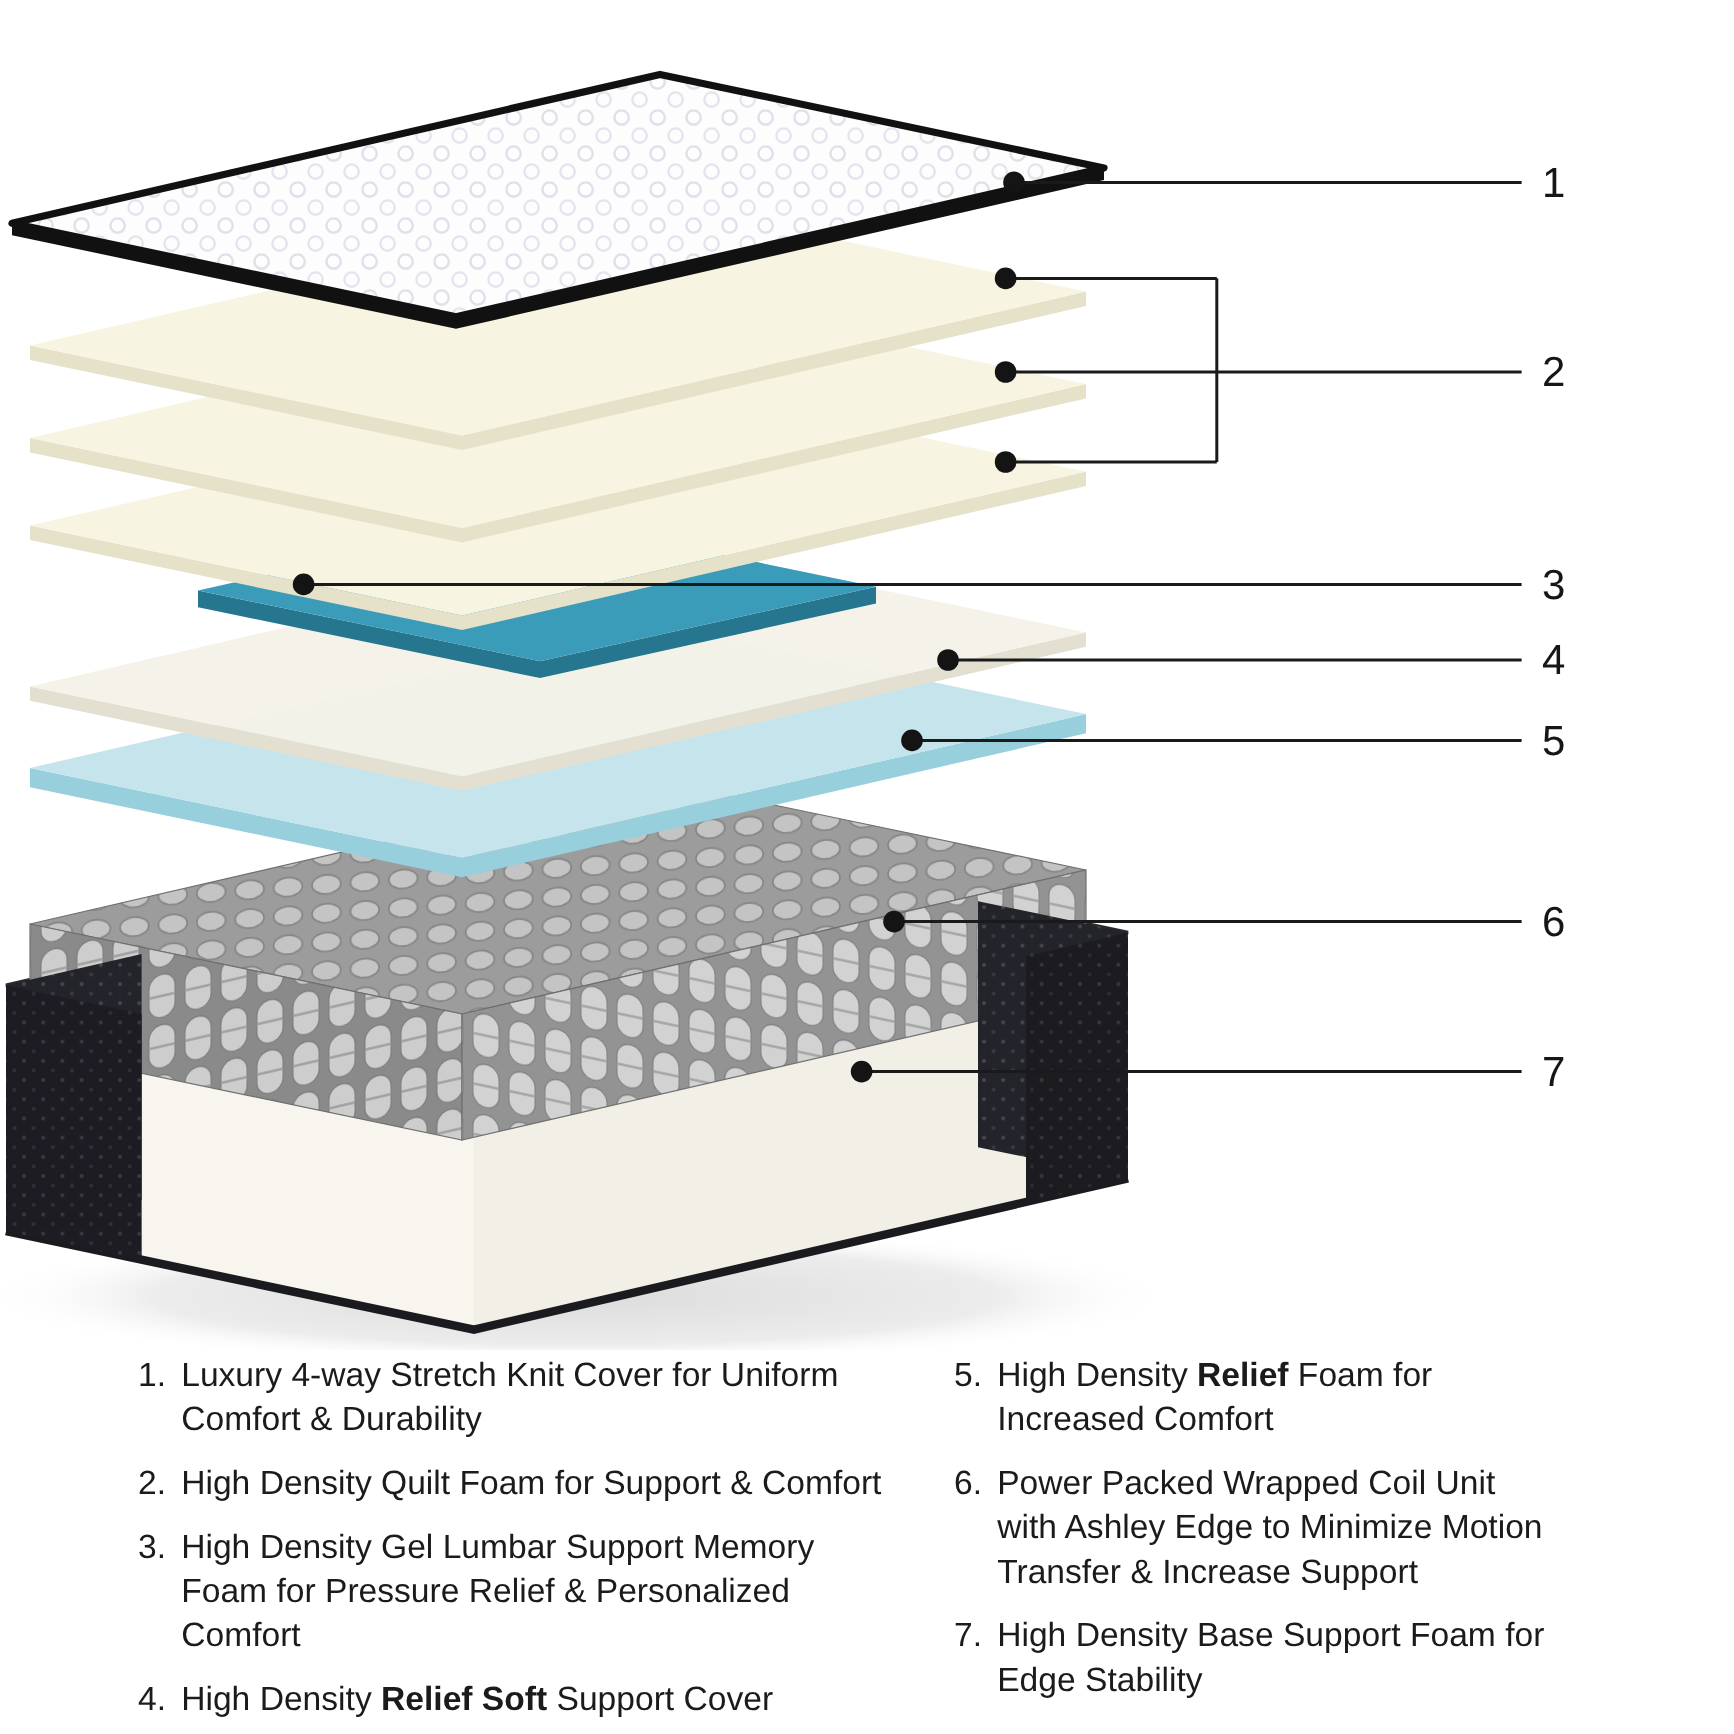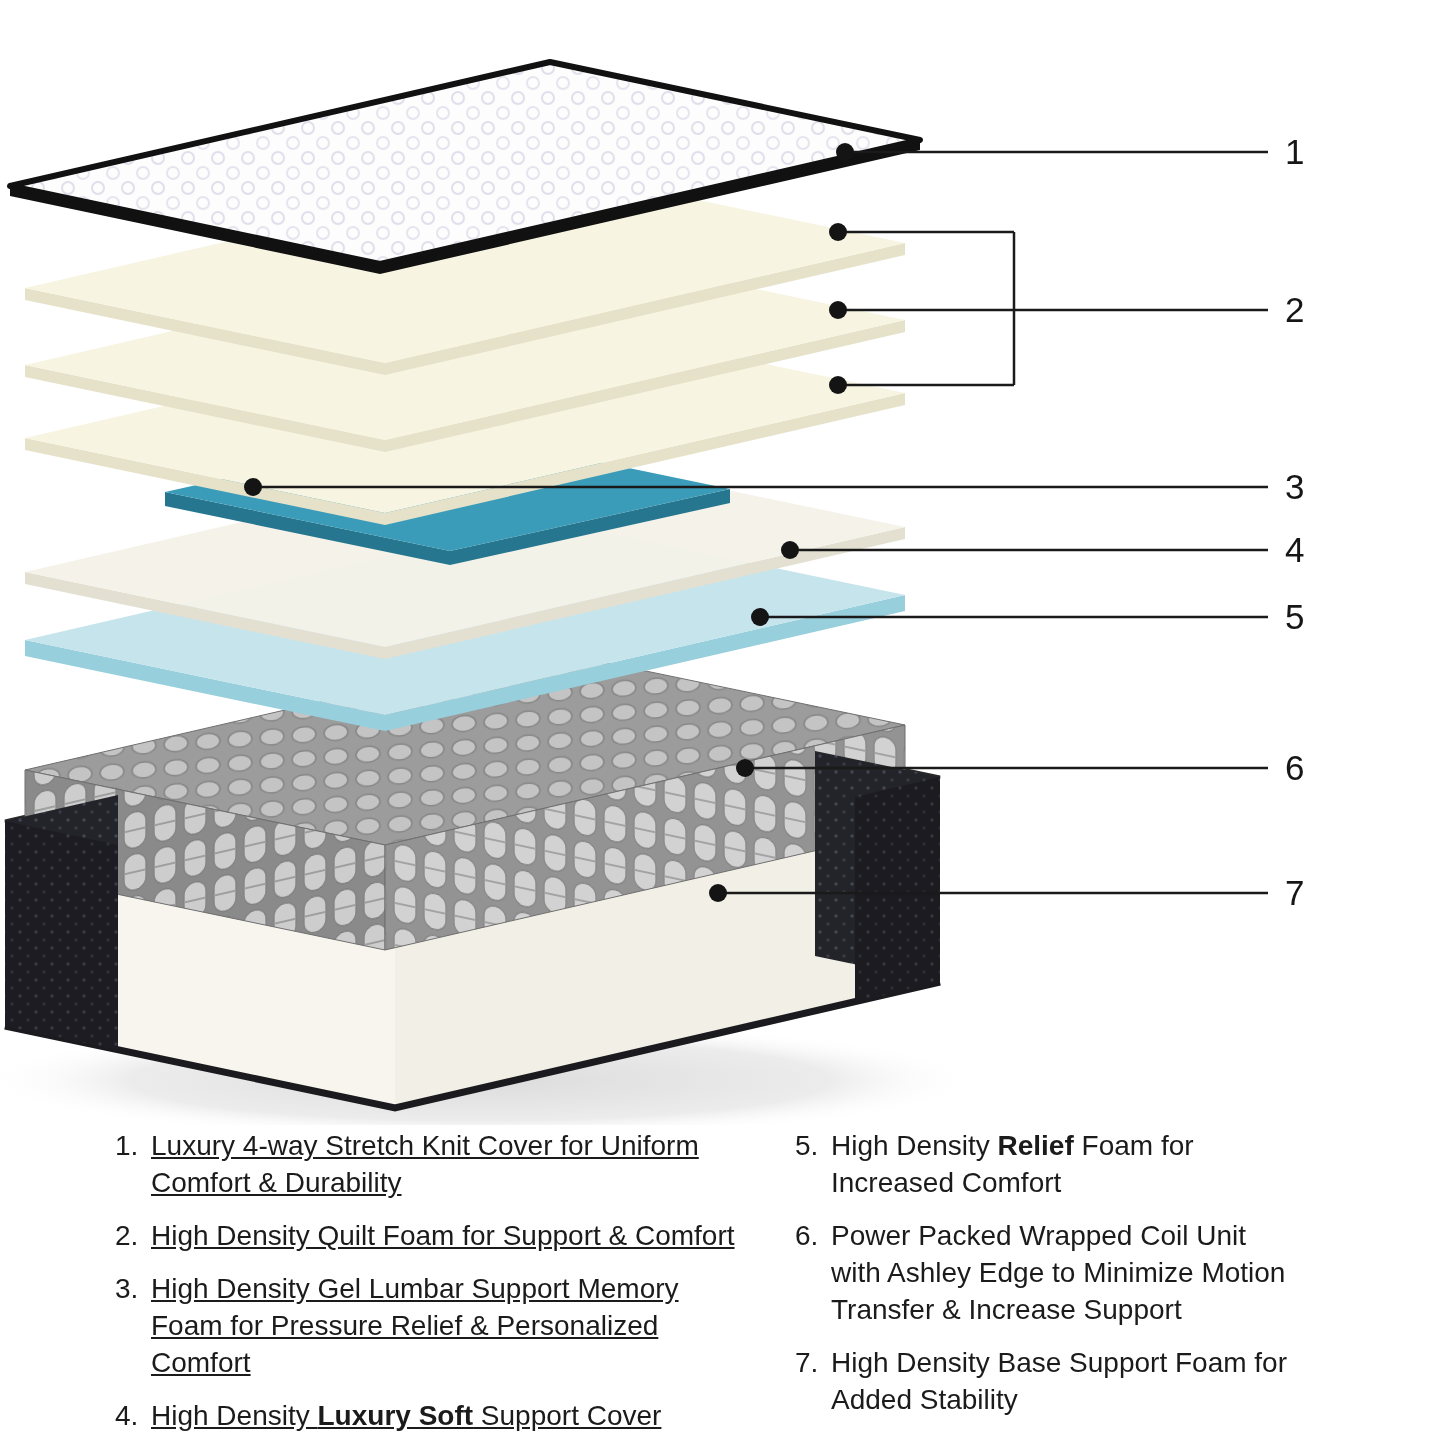--- a/index.html
+++ b/index.html
@@ -6,21 +6,21 @@
   .page{position:relative;width:1445px;height:1445px;background:#ffffff;overflow:hidden;
         font-family:"Liberation Sans", sans-serif;color:#1a1a1a;}
   .diagram-svg{position:absolute;top:0;left:0;}
   .legend{position:absolute;top:1128px;left:115px;width:1300px;display:flex;}
   .legend .col{display:flex;flex-direction:column;}
   .col-left{width:640px;}
   .col-right{width:510px;margin-left:40px;}
   .item{display:flex;margin-bottom:16px;font-size:28px;line-height:1.32;color:#1b1b1b;}
   .item .num{flex:0 0 36px;}
   .item .txt{flex:1;}
-  .col-left .item .txt{max-width:595px;text-decoration:underline;}
+  .col-left .item .txt{max-width:595px;}
   .col-right .item .txt{max-width:465px;}
   .item b{font-weight:700;}
   .co-num{font-size:35px;fill:#161616;font-family:"Liberation Sans",sans-serif;}
 </style>
 </head>
 <body>
 
 <div class="page">
 
 <svg class="diagram-svg" width="1445" height="1125" viewBox="0 0 1445 1125" xmlns="http://www.w3.org/2000/svg">
@@ -161,32 +161,32 @@
     <div class="item">
       <span class="num">2.</span>
       <span class="txt"><span>High Density Quilt Foam for Support &amp; Comfort</span><b></b><span></span></span>
     </div>
     <div class="item">
       <span class="num">3.</span>
       <span class="txt"><span>High Density Gel Lumbar Support Memory Foam for Pressure Relief &amp; Personalized Comfort</span><b></b><span></span></span>
     </div>
     <div class="item">
       <span class="num">4.</span>
-      <span class="txt"><span>High Density </span><b>Luxury Soft</b><span> Support Cover</span></span>
+      <span class="txt"><span>High Density </span><b>Relief Soft</b><span> Support Cover</span></span>
     </div>
   </div>
   <div class="col col-right">
     <div class="item">
       <span class="num">5.</span>
       <span class="txt"><span>High Density </span><b>Relief</b><span> Foam for Increased Comfort</span></span>
     </div>
     <div class="item">
       <span class="num">6.</span>
       <span class="txt"><span>Power Packed Wrapped Coil Unit with Ashley Edge to Minimize Motion Transfer &amp; Increase Support</span><b></b><span></span></span>
     </div>
     <div class="item">
       <span class="num">7.</span>
-      <span class="txt"><span>High Density Base Support Foam for Added Stability</span><b></b><span></span></span>
+      <span class="txt"><span>High Density Base Support Foam for Edge Stability</span><b></b><span></span></span>
     </div>
   </div>
 </div>
 
 </div>
 
 </body></html>

